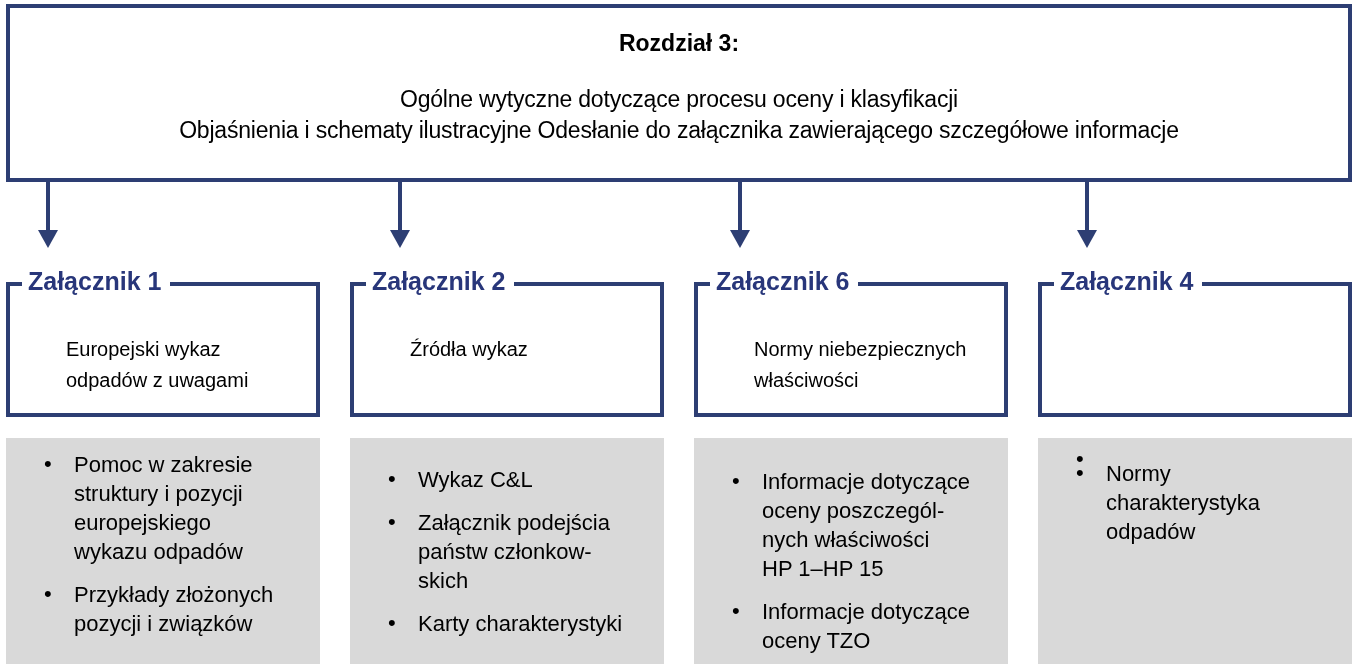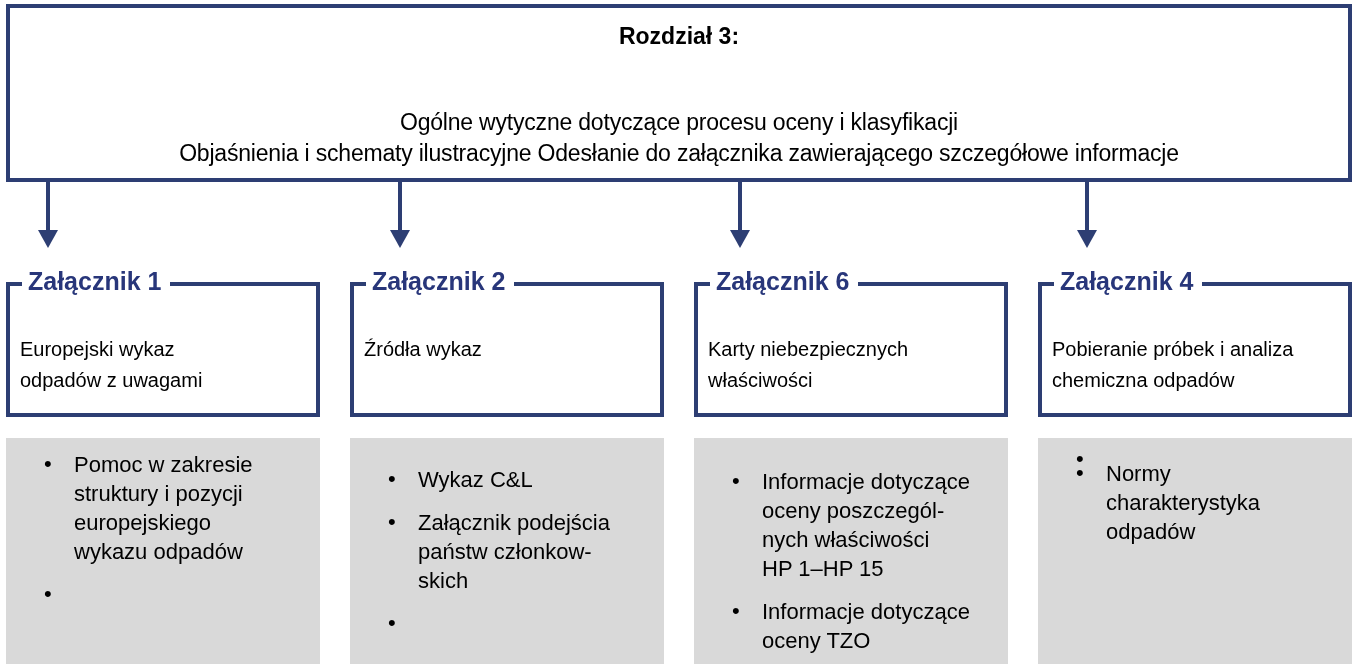--- a/index.html
+++ b/index.html
@@ -20,24 +20,24 @@
   }
 
   
   .header-box{
     position:absolute; left:6px; top:4px; width:1346px; height:178px;
     border:4px solid var(--navy,#2d3e73);
     background:#fff;
     text-align:center;
   }
   .header-title{
-    margin-top:13px;
+    margin-top:20px;
     font-size:23px; font-weight:bold; line-height:30px;
   }
-  .header-lines{ margin-top:56px; }
+  .header-lines{ margin-top:26px; }
   .header-line{
     font-size:23px; line-height:31px;
     letter-spacing:-0.2px;
   }
 
   
   .arrow{
     position:absolute; top:182px; width:20px; height:66px;
   }
   .arrow .stem{
@@ -57,20 +57,21 @@
 
   
   .annex-row{
     position:absolute; left:6px; top:282px; width:1346px; height:135px;
     display:grid; grid-template-columns:1fr 1fr 1fr 1fr; column-gap:30px;
   }
   .annex-box{
     position:relative;
     border:4px solid var(--navy,#2d3e73);
     background:#fff;
+    padding-left:46px;
   }
   .annex-label{
     position:absolute; top:-20px; left:12px;
     background:var(--background,#fff);
     padding:0 9px 0 6px;
     font-size:25px; font-weight:bold; line-height:30px;
     color:var(--label-blue,#28367a);
     white-space:nowrap;
   }
   .annex-text{
@@ -142,47 +143,46 @@
       <div class="annex-label">Załącznik 1</div>
       <div class="annex-text">Europejski wykaz
 odpadów z uwagami</div>
     </div>
     <div class="annex-box">
       <div class="annex-label">Załącznik 2</div>
       <div class="annex-text">Źródła wykaz</div>
     </div>
     <div class="annex-box">
       <div class="annex-label">Załącznik 6</div>
-      <div class="annex-text">Karty niebezpiecznych
+      <div class="annex-text">Normy niebezpiecznych
 właściwości</div>
     </div>
     <div class="annex-box">
       <div class="annex-label">Załącznik 4</div>
-      <div class="annex-text">Pobieranie próbek i analiza
-chemiczna odpadów</div>
     </div>
   </div>
 
   <div class="gray-row">
     <div class="gray-box g1">
       <ul>
         <li><span class="dot">•</span><span class="bullet-text">Pomoc w zakresie
 struktury i pozycji
 europejskiego
 wykazu odpadów</span></li>
-        <li><span class="dot">•</span></li>
+        <li><span class="dot">•</span><span class="bullet-text">Przykłady złożonych
+pozycji i związków</span></li>
       </ul>
     </div>
     <div class="gray-box g2">
       <ul>
         <li><span class="dot">•</span><span class="bullet-text">Wykaz C&amp;L</span></li>
         <li><span class="dot">•</span><span class="bullet-text">Załącznik podejścia
 państw członkow-
 skich</span></li>
-        <li><span class="dot">•</span></li>
+        <li><span class="dot">•</span><span class="bullet-text">Karty charakterystyki</span></li>
       </ul>
     </div>
     <div class="gray-box g3">
       <ul>
         <li><span class="dot">•</span><span class="bullet-text">Informacje dotyczące
 oceny poszczegól-
 nych właściwości
 HP 1–HP 15</span></li>
         <li><span class="dot">•</span><span class="bullet-text">Informacje dotyczące
 oceny TZO</span></li>

